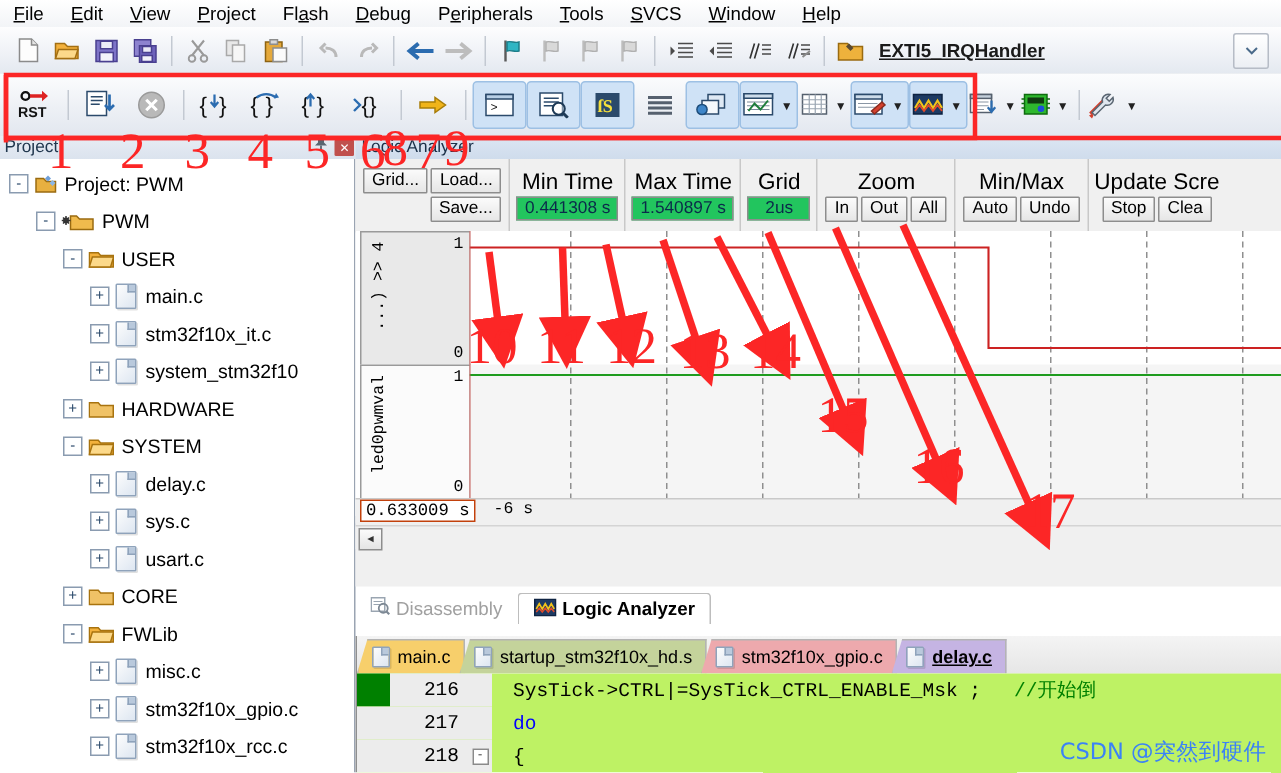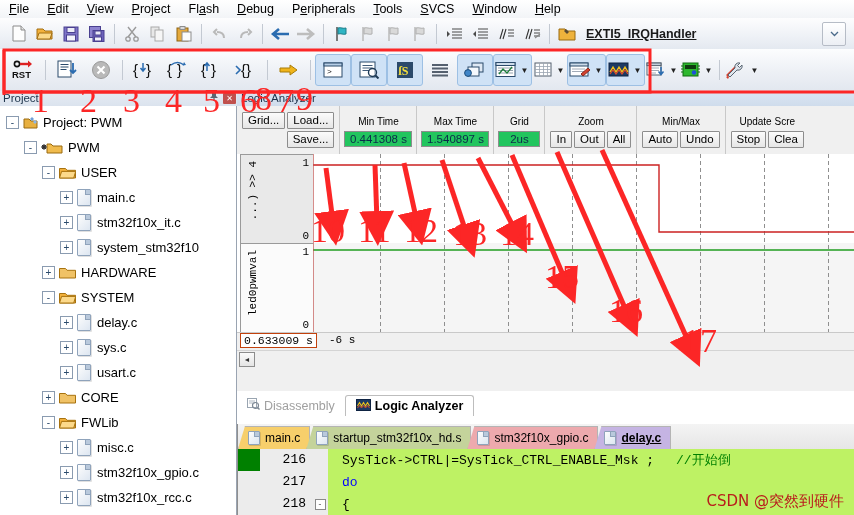--- a/index.html
+++ b/index.html
@@ -105,21 +105,21 @@
   }
   #labar{
     position:absolute;left:0;top:15px;width:617px;height:48px;
     background:#f0f0f0;border-bottom:1px solid #b9b9b9;
     display:flex;align-items:stretch;
   }
   .lagroup{
     display:flex;flex-direction:column;align-items:center;justify-content:center;
     border-right:1px solid #c8c8c8;padding:0 4px;
   }
-  .laglabel{font-size:10px;color:#000;height:18px;line-height:18px;}
+  .laglabel{font-size:15px;color:#000;height:18px;line-height:18px;}
   .labtn{
     border:1px solid #8d8d8d;background:linear-gradient(#fbfbfb,#e6e6e6);
     font-size:11.5px;padding:1px 5px;border-radius:1px;color:#000;
     line-height:13px;cursor:default;margin:0 1px;white-space:nowrap;
   }
   .lafield{
     border:1px solid #8d8d8d;background:#22c55e;color:#0b2a4a;
     font-size:11.5px;padding:1px 4px;text-align:center;min-width:58px;white-space:nowrap;
   }
   .larow{display:flex;align-items:center;}
@@ -203,21 +203,21 @@
   .lineno{
     width:46px;flex:0 0 auto;text-align:right;padding-right:6px;color:#000;
     background:#ececec;height:22px;line-height:22px;font-size:13px;
   }
   .foldcol{width:16px;flex:0 0 auto;background:#ececec;height:22px;display:flex;align-items:center;justify-content:center;}
   .foldbox{width:9px;height:9px;border:1px solid #8a8a8a;background:#fff;font-size:8px;line-height:7px;text-align:center;color:#333;}
   .codetext{padding-left:14px;color:#000;}
   .kw{color:#0000ff;}
   .cmt{color:#008000;}
   #watermark{
-    position:absolute;right:10px;bottom:4px;font-size:15px;color:#b91c1c;
+    position:absolute;right:10px;bottom:4px;font-size:15px;color:#3b82f6;
     font-family:"DejaVu Sans",sans-serif;white-space:nowrap;
   }
   
   #overlay{position:absolute;left:0;top:0;width:854px;height:515px;pointer-events:none;}
 </style>
 </head>
 <body>
 
 <div id="menubar">
     <div class="menu-item"><span class="mn">F</span>ile</div>

